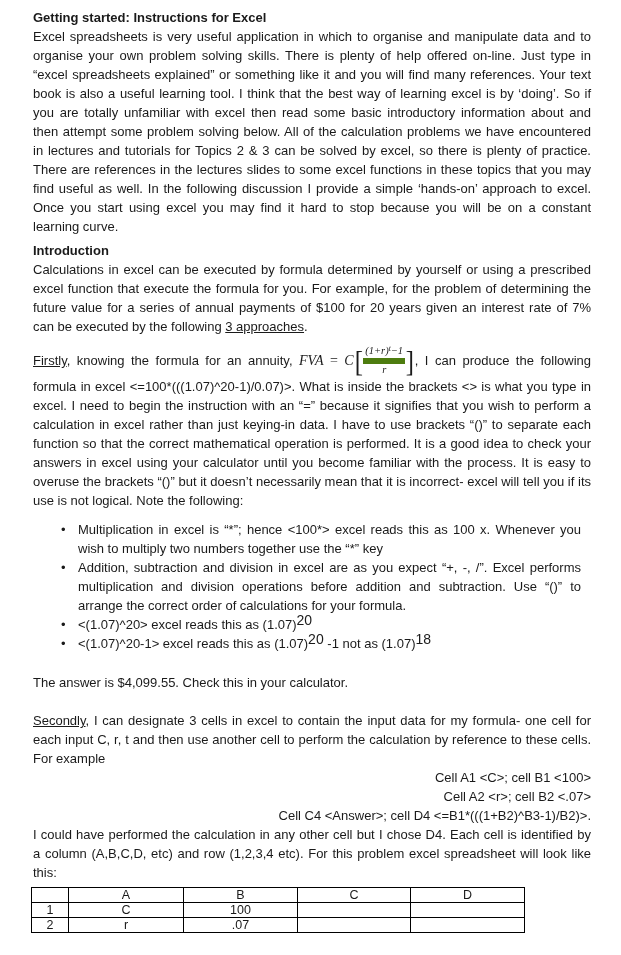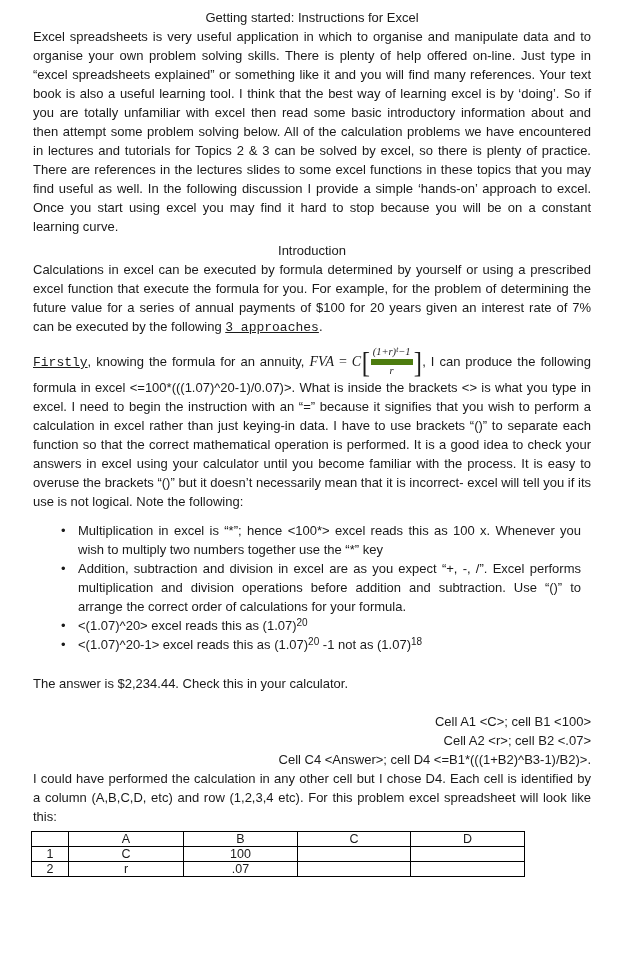--- a/index.html
+++ b/index.html
@@ -17,24 +17,24 @@
     height: 955px;
     padding: 8px 30px 0 33px;
   }
   p {
     margin: 0;
     font-size: 13px;
     line-height: 19px;
     text-align: justify;
   }
   .heading {
-    font-weight: normal;
-    text-align: center;
+    font-weight: bold;
+    text-align: left;
   }
-  .u { text-decoration: underline; font-family: Liberation Mono, monospace; }
+  .u { text-decoration: underline; }
   .gap-5  { height: 5px; }
   .gap-10 { height: 10px; }
   .gap-19 { height: 19px; }
 
   
   ul.bullets { margin: 10px; padding: 0; list-style: none; }
   ul.bullets li {
     position: relative;
     padding-left: 35px;
     font-size: 13px;
@@ -42,21 +42,21 @@
     text-align: justify;
   }
   ul.bullets li::before {
     content: "\2022";
     position: absolute;
     left: 18px;
     top: 0;
   }
 
   sup.sp {
-    font-size: 10px;
+    font-size: 14px;
     vertical-align: baseline;
     position: relative;
     top: -4.5px;
     line-height: 0;
   }
 
   
   .math {
     font-family: Liberation Serif, serif;
     font-style: italic;
@@ -138,24 +138,25 @@
 
   <ul class="bullets">
     <li>Multiplication in excel is “*”; hence &lt;100*&gt; excel reads this as 100 x. Whenever you wish to multiply two numbers together use the “*” key</li>
     <li>Addition, subtraction and division in excel are as you expect “+, -, /”. Excel performs multiplication and division operations before addition and subtraction. Use “()” to arrange the correct order of calculations for your formula.</li>
     <li><span>&lt;(1.07)^20&gt; excel reads this as (1.07)</span><sup class="sp">20</sup></li>
     <li><span>&lt;(1.07)^20-1&gt; excel reads this as (1.07)</span><sup class="sp">20</sup><span> -1 not as (1.07)</span><sup class="sp">18</sup></li>
   </ul>
 
   <div class="gap-10"></div>
 
-  <p>The answer is $2,234.44. Check this in your calculator.</p>
+  <p>The answer is $4,099.55. Check this in your calculator.</p>
 
   <div class="gap-19"></div>
 
+  <p><span class="u">Secondly</span><span>, I can designate 3 cells in excel to contain the input data for my formula- one cell for each input C, r, t and then use another cell to perform the calculation by reference to these cells. For example</span></p>
 
   <p class="cell-line">Cell A1 &lt;C&gt;; cell B1 &lt;100&gt;</p>
   <p class="cell-line">Cell A2 &lt;r&gt;; cell B2 &lt;.07&gt;</p>
   <p class="cell-line">Cell C4 &lt;Answer&gt;; cell D4 &lt;=B1*(((1+B2)^B3-1)/B2)&gt;.</p>
 
   <p>I could have performed the calculation in any other cell but I chose D4. Each cell is identified by a column (A,B,C,D, etc) and row (1,2,3,4 etc). For this problem excel spreadsheet will look like this:</p>
 
   <div class="gap-5"></div>
 
   <table class="sheet">

